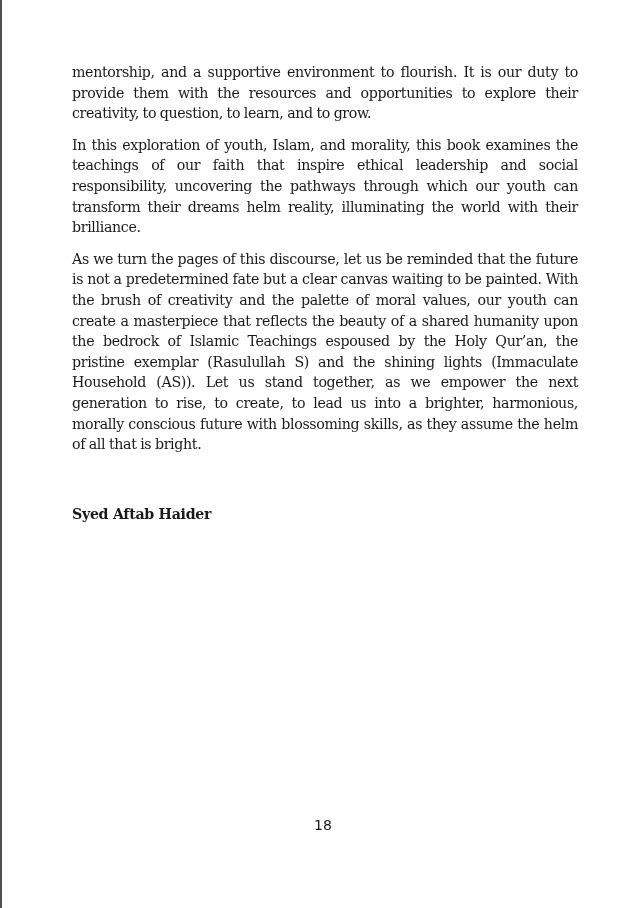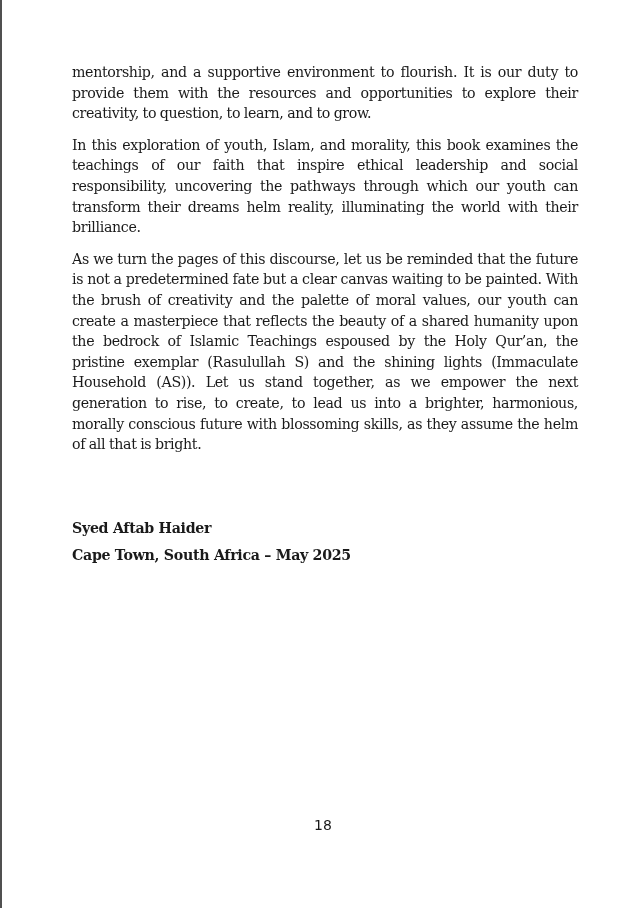--- a/index.html
+++ b/index.html
@@ -43,21 +43,21 @@
     .signature {
       position: absolute;
       left: 70px;
       font-family: "DejaVu Serif", "Liberation Serif", serif;
       font-weight: bold;
       font-size: 14.2px;
       color: #1a1a1a;
       letter-spacing: -0.3px;
       margin: 0;
     }
-    .sig-name { top: 506px; margin-top: 14px; }
+    .sig-name { top: 506px; }
     .sig-place { top: 547px; }
     .page-number {
       position: absolute;
       left: 0;
       width: 642px;
       top: 817px;
       text-align: center;
       font-family: "DejaVu Sans", "Liberation Sans", sans-serif;
       font-size: 14px;
       color: #1a1a1a;
@@ -67,16 +67,15 @@
 <body>
 
 <div class="page">
   <div class="content">
     <p class="para">mentorship, and a supportive environment to flourish. It is our duty to provide them with the resources and opportunities to explore their creativity, to question, to learn, and to grow.</p>
     <p class="para">In this exploration of youth, Islam, and morality, this book examines the teachings of our faith that inspire ethical leadership and social responsibility, uncovering the pathways through which our youth can transform their dreams helm reality, illuminating the world with their brilliance.</p>
     <p class="para">As we turn the pages of this discourse, let us be reminded that the future is not a predetermined fate but a clear canvas waiting to be painted. With the brush of creativity and the palette of moral values, our youth can create a masterpiece that reflects the beauty of a shared humanity upon the bedrock of Islamic Teachings espoused by the Holy Qur’an, the pristine exemplar (Rasulullah S) and the shining lights (Immaculate Household (AS)). Let us stand together, as we empower the next generation to rise, to create, to lead us into a brighter, harmonious, morally conscious future with blossoming skills, as they assume the helm of all that is bright.</p>
   </div>
 
   <p class="signature sig-name">Syed Aftab Haider</p>
-  <p class="signature sig-place">Cape Town, South Africa – May 2025</p>
 
   <div class="page-number">18</div>
 </div>
 
 </body></html>

